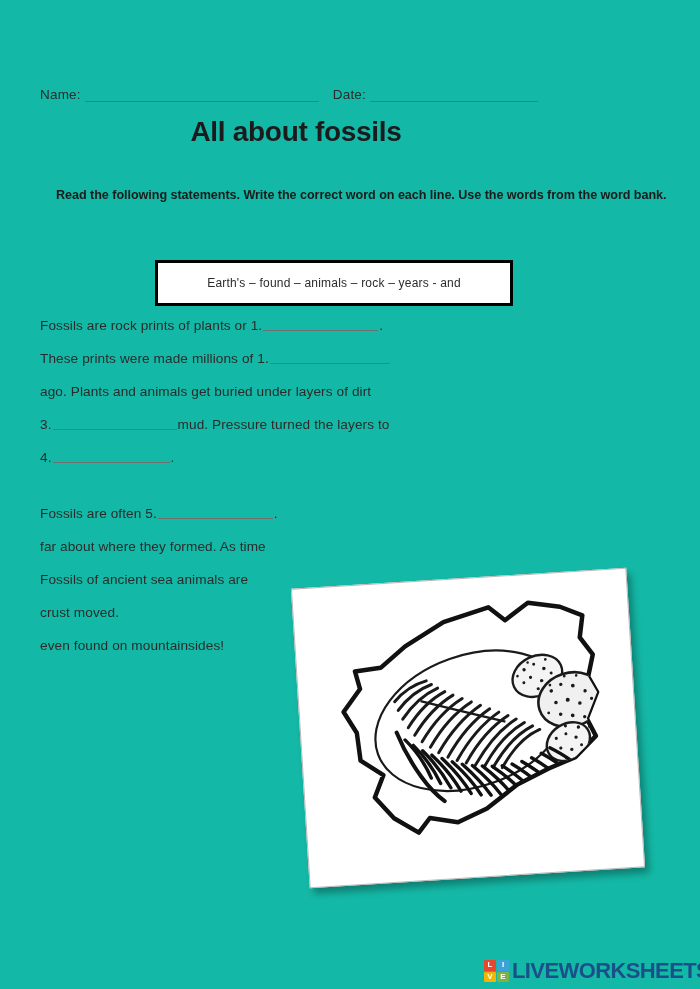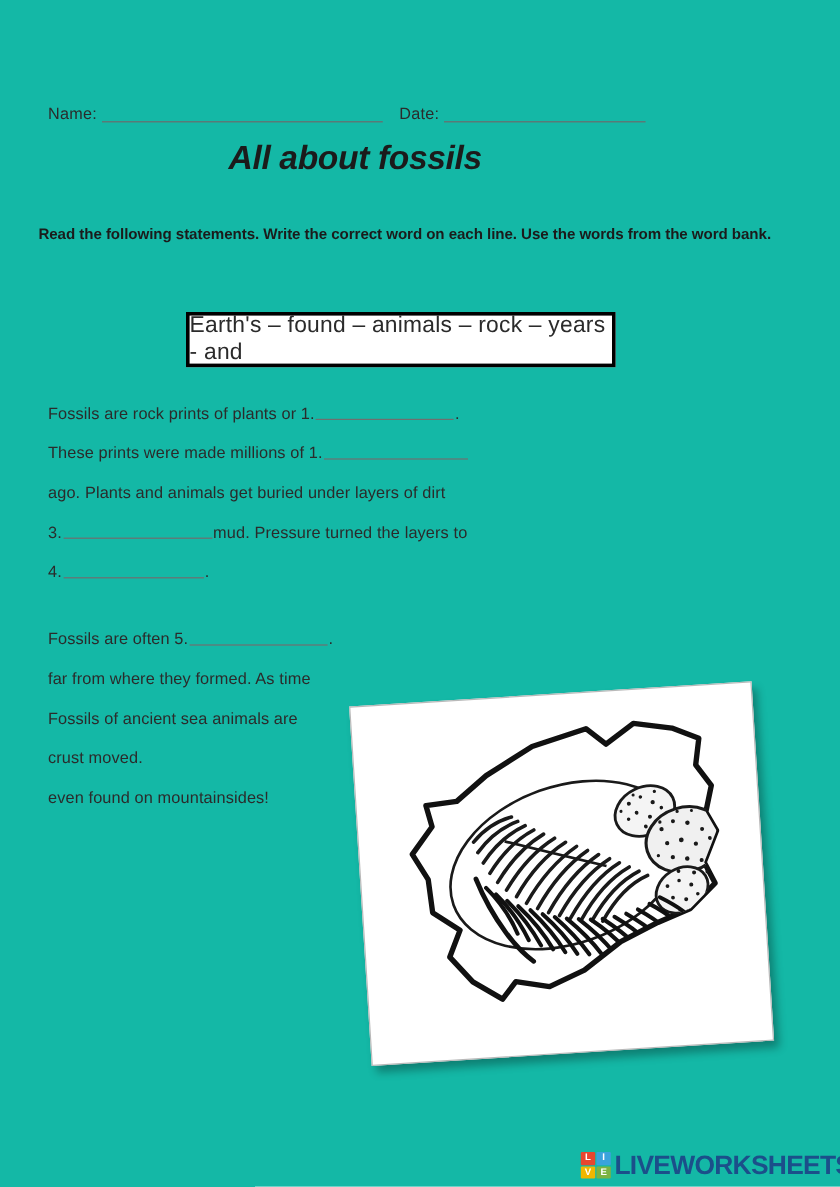--- a/index.html
+++ b/index.html
@@ -55,27 +55,26 @@
   .title {
     position: absolute;
     left: 0;
     top: 116px;
     width: 592px;
     text-align: center;
     font-size: 28px;
     font-weight: bold;
     letter-spacing: -0.3px;
     color: #1b1b1b;
-    font-style: italic;
   }
 
   
   .instructions {
     position: absolute;
-    left: 32px;
+    left: 56px;
     top: 186px;
     width: 620px;
     font-size: 12.6px;
     font-weight: bold;
     line-height: 1.55;
     color: #1b1b1b;
     letter-spacing: -0.05px;
   }
 
   
@@ -86,30 +85,30 @@
     width: 358px;
     height: 46px;
     border: 3px solid #000000;
     background: #ffffff;
     box-sizing: border-box;
     display: flex;
     align-items: center;
     justify-content: center;
   }
   .wordbank-text {
-    font-size: 19px;
+    font-size: 12px;
     color: #2b2b2b;
     letter-spacing: .2px;
   }
 
   
   .statements {
     position: absolute;
     left: 40px;
-    top: 336px;
+    top: 317px;
     width: 420px;
   }
   .stmt-line {
     height: 33px;
     font-size: 13.6px;
     color: #2b2b2b;
     letter-spacing: .1px;
     white-space: nowrap;
     display: flex;
     align-items: flex-start;
@@ -236,21 +235,21 @@
 
     <div class="stmt-line spacer"></div>
 
     <div class="stmt-line">
       <span>Fossils are often 5.</span>
       <span class="blank b-115"></span>
       <span>.</span>
     </div>
 
     <div class="stmt-line">
-      <span>far from where they formed.  As time</span>
+      <span>far about where they formed.  As time</span>
     </div>
 
 
     <div class="stmt-line">
       <span>Fossils of ancient sea animals are</span>
     </div>
 
     <div class="stmt-line">
       <span>crust moved.</span>
     </div>

